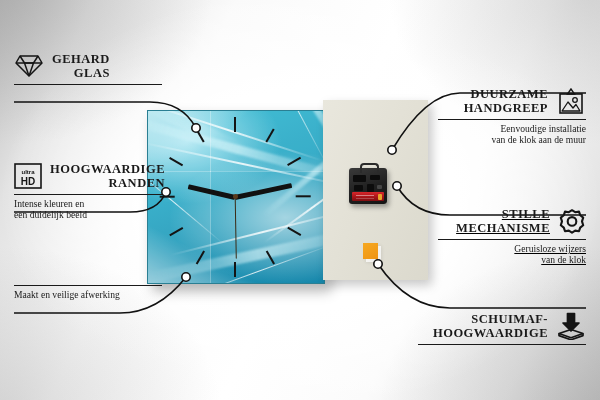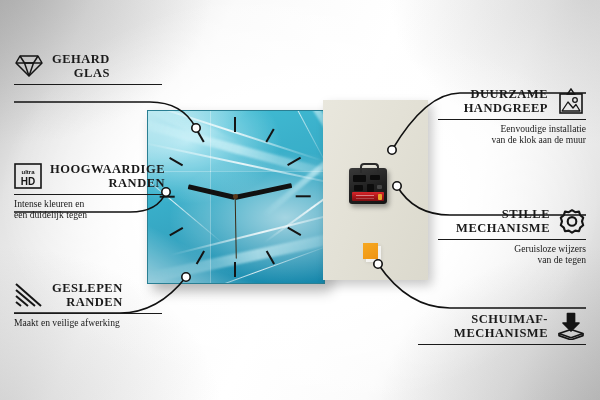--- a/index.html
+++ b/index.html
@@ -253,78 +253,66 @@
       <svg class="icon" width="28" height="26" viewBox="0 0 28 26">
         <rect x="1" y="1" width="26" height="24" fill="none" stroke="#151515" stroke-width="1.6"></rect>
         <text x="14" y="11" font-family="Liberation Sans, sans-serif" font-size="6" font-weight="bold" text-anchor="middle" fill="#151515">ultra</text>
         <text x="14" y="21.5" font-family="Liberation Sans, sans-serif" font-size="10" font-weight="bold" text-anchor="middle" fill="#151515">HD</text>
       </svg>
       <div class="feat-title">HOOGWAARDIGE
 RANDEN</div>
     </div>
     <div class="rule"></div>
     <div class="feat-sub">Intense kleuren en
-een duidelijk tegen</div>
+een duidelijk beeld</div>
   </div>
 
   <div class="feature left" style="left:14px; top:281px; width:148px;">
-    <div class="feat-head">
-      <svg class="icon" width="30" height="26" viewBox="0 0 30 26">
-        <g stroke="#151515" stroke-width="2" stroke-linecap="butt">
-          <path d="M2,2 L27,24"></path>
-          <path d="M2,8 L21,24"></path>
-          <path d="M2,14 L14,24"></path>
-          <path d="M2,20 L7,24"></path>
-        </g>
-      </svg>
-      <div class="feat-title">GESLEPEN
-RANDEN</div>
-    </div>
     <div class="rule"></div>
     <div class="feat-sub">Maakt en veilige afwerking</div>
   </div>
 
   <div class="feature right" style="left:438px; top:52px; width:148px;">
     <div class="feat-head right">
       <div class="feat-title">DUURZAME
 HANDGREEP</div>
       <svg class="icon" width="30" height="27" viewBox="0 0 30 27">
         <path d="M15,1 L11.5,6 L18.5,6 Z" fill="none" stroke="#151515" stroke-width="1.4"></path>
         <rect x="4" y="6" width="22" height="19" fill="none" stroke="#151515" stroke-width="1.6"></rect>
         <circle cx="19" cy="12" r="2.3" fill="none" stroke="#151515" stroke-width="1.3"></circle>
         <path d="M6,23 L12,14 L17,20 L20,16.5 L24,23 Z" fill="none" stroke="#151515" stroke-width="1.3" stroke-linejoin="round"></path>
       </svg>
     </div>
     <div class="rule"></div>
     <div class="feat-sub">Eenvoudige installatie
 van de klok aan de muur</div>
   </div>
 
-  <div class="feature right" style="left:438px; top:172px; width:148px;">
+  <div class="feature right" style="left:438px; top:172px; width:148px;text-decoration:underline;">
     <div class="feat-head right">
       <div class="feat-title">STILLE
 MECHANISME</div>
       <svg class="icon" width="28" height="27" viewBox="0 0 28 27">
         <g fill="none" stroke="#151515" stroke-width="2.1" stroke-linejoin="round">
           <path d="M14,2.2 L17.2,4.2 L21,3.6 L22.2,7.2 L25.2,9.6 L24,13.4 L25.2,17.2
                    L22.2,19.6 L21,23.2 L17.2,22.6 L14,24.6 L10.8,22.6 L7,23.2 L5.8,19.6
                    L2.8,17.2 L4,13.4 L2.8,9.6 L5.8,7.2 L7,3.6 L10.8,4.2 Z"></path>
           <circle cx="14" cy="13.4" r="4.3"></circle>
         </g>
       </svg>
     </div>
     <div class="rule"></div>
     <div class="feat-sub">Geruisloze wijzers
-van de tegen</div>
+van de klok</div>
   </div>
 
   <div class="feature right" style="left:418px; top:277px; width:168px;">
     <div class="feat-head right">
       <div class="feat-title">SCHUIMAF-
-MECHANISME</div>
+HOOGWAARDIGE</div>
       <svg class="icon" width="30" height="28" viewBox="0 0 30 28">
         <g fill="none" stroke="#151515" stroke-width="1.7" stroke-linejoin="round">
           <path d="M11.5,1.5 L18.5,1.5 L18.5,11 L23,11 L15,19 L7,11 L11.5,11 Z" fill="#151515"></path>
           <path d="M15,17.5 L27,21.5 L15,25.8 L3,21.5 Z"></path>
           <path d="M3,21.5 L3,23.6 L15,27.8 L27,23.6 L27,21.5"></path>
         </g>
       </svg>
     </div>
     <div class="rule"></div>
   </div>

